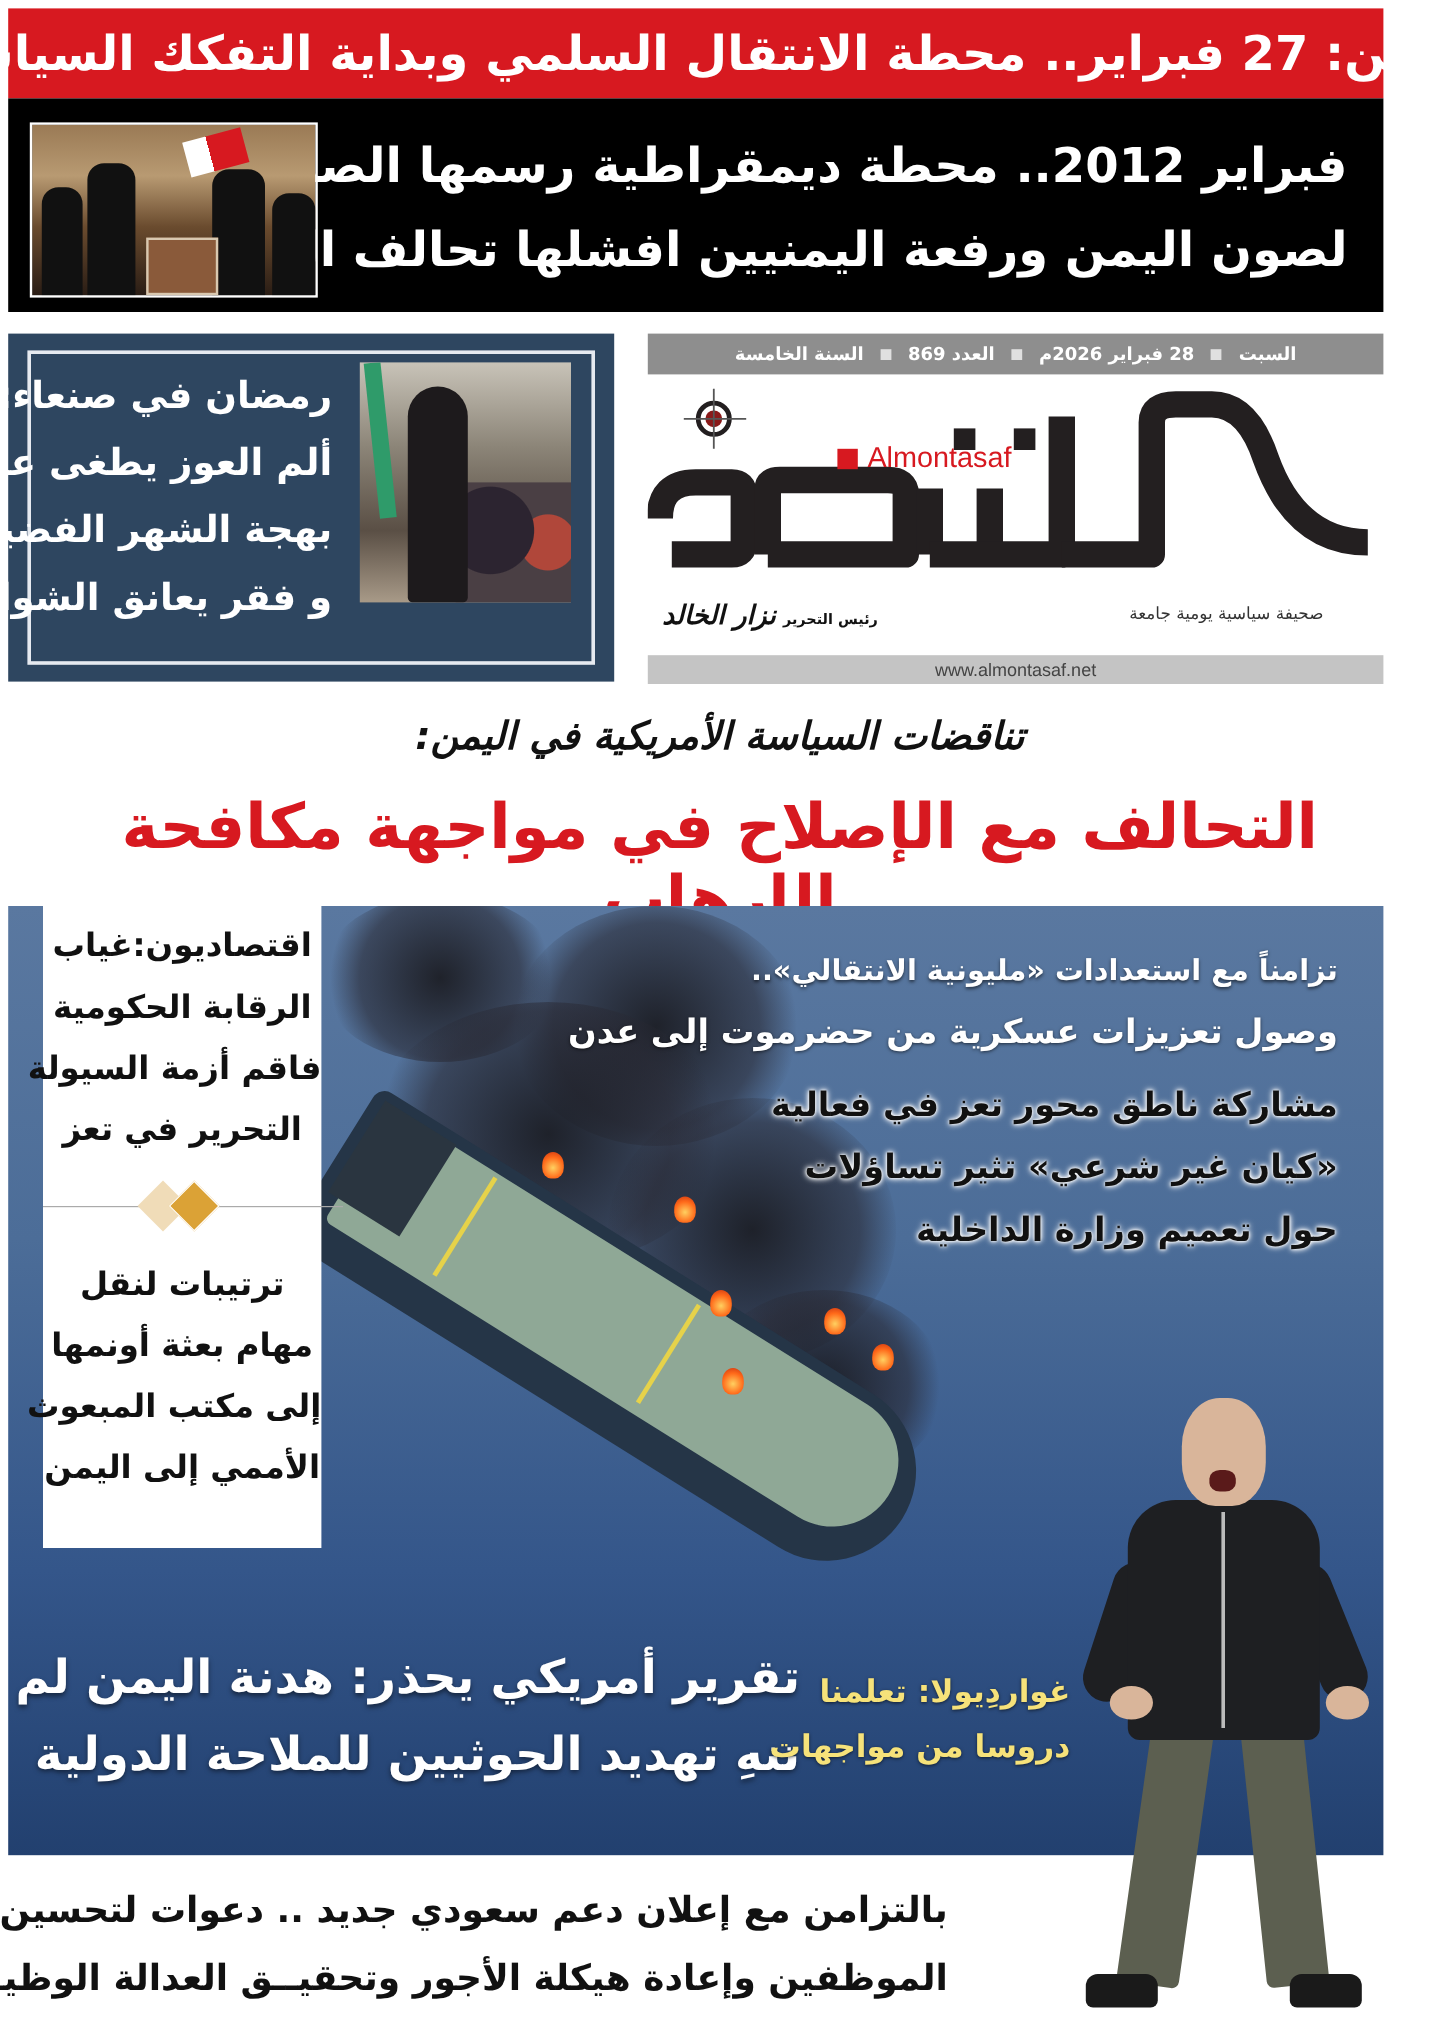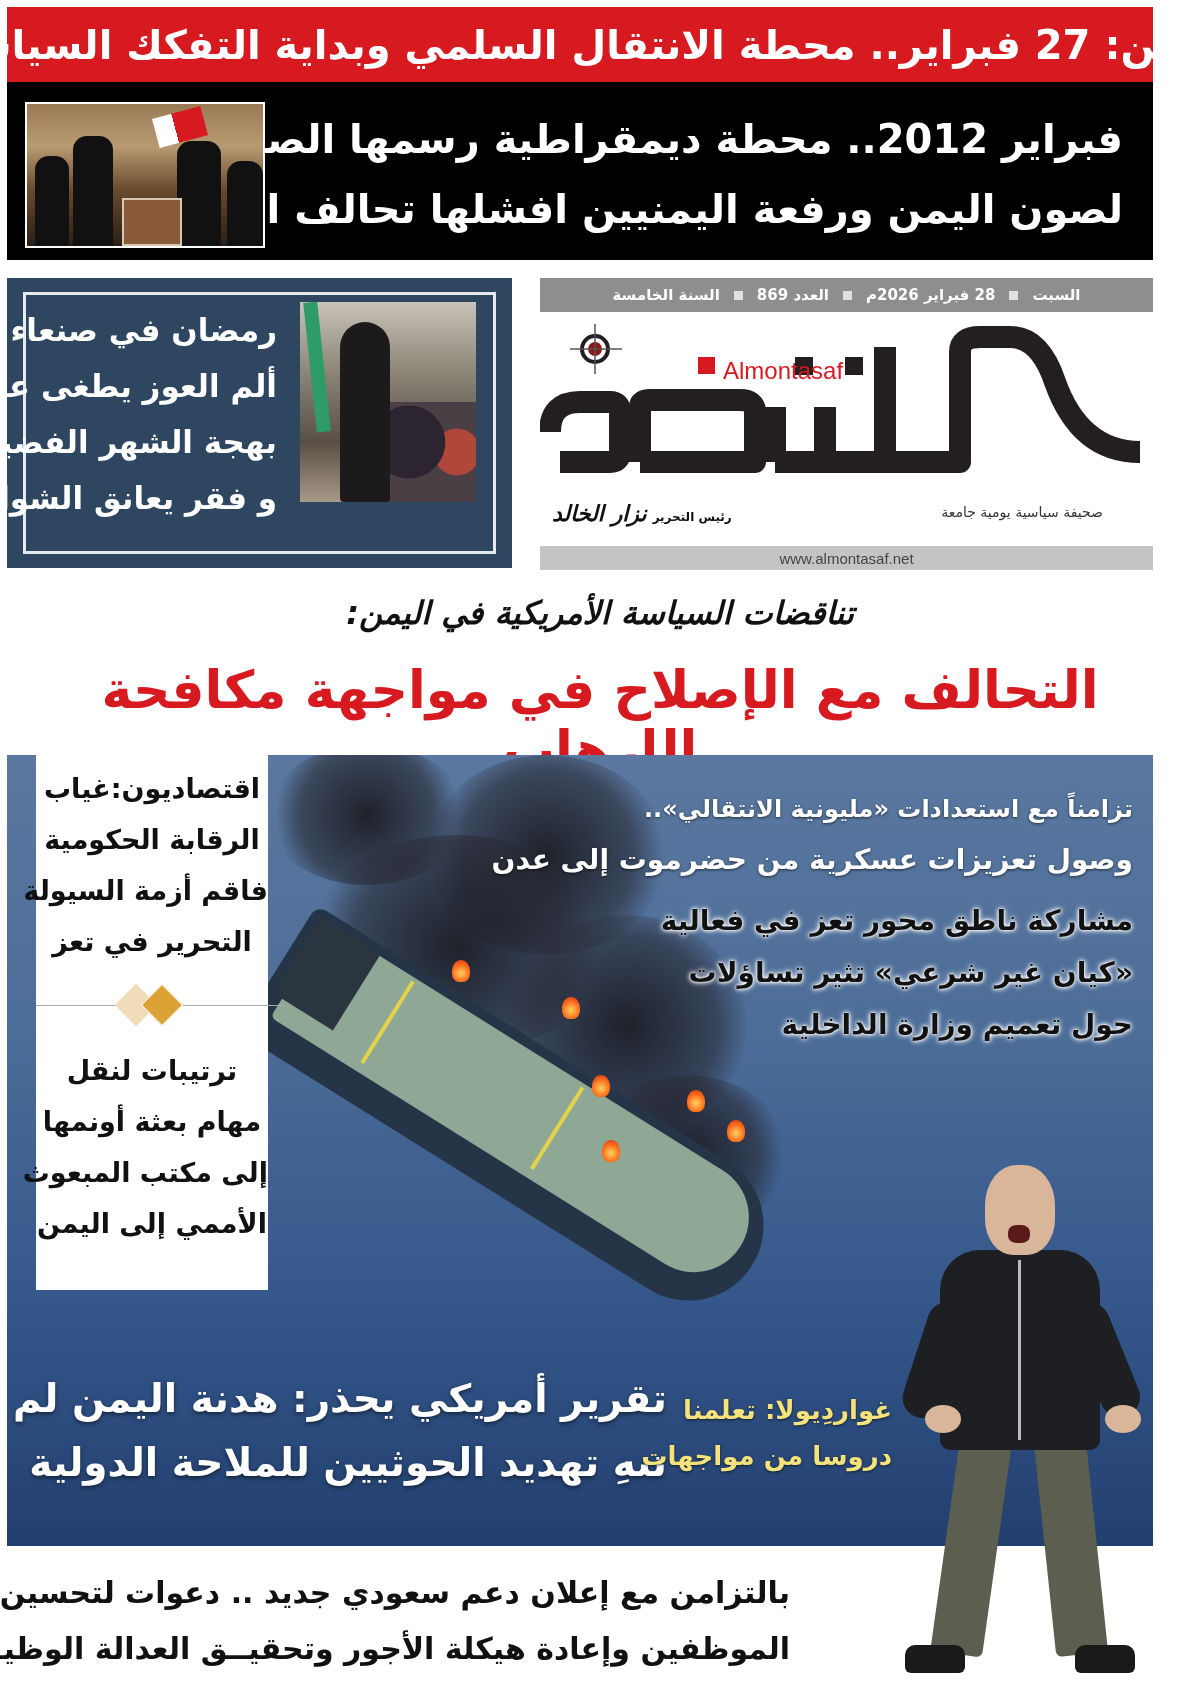--- a/index.html
+++ b/index.html
@@ -32,21 +32,21 @@
   .ramadan .pic .crowd { position: absolute; left: 80px; bottom: 0; width: 96px; height: 100px; background: radial-gradient(circle at 30% 40%, #2c2430 0, #2c2430 40%, transparent 41%), radial-gradient(circle at 80% 50%, #b0473a 0, #b0473a 25%, transparent 26%), #4a3f44; }
   .ramadan .text { position: absolute; right: 235px; top: 24px; width: 240px; text-align: center; }
   .ramadan .text div { color: #fff; font-weight: bold; font-size: 31px; line-height: 56px; white-space: nowrap; }
 
   
   .datebar { left: 540px; top: 278px; width: 613px; height: 34px; background: #8e8e8e; display: flex; align-items: center; justify-content: center; gap: 14px; }
   .datebar span { color: #fff; font-weight: bold; font-size: 15px; white-space: nowrap; }
   .datebar .sq { width: 9px; height: 9px; background: #e0e0e0; display: inline-block; }
   .logo-area { left: 540px; top: 312px; width: 613px; height: 230px; }
   .logo-svg { position: absolute; left: 0; top: 0; }
-  .brand-latin { position: absolute; left: 158px; top: 45px; display: flex; align-items: flex-start; gap: 8px; direction: ltr; }
+  .brand-latin { position: absolute; left: 158px; top: 56px; display: flex; align-items: center; gap: 8px; direction: ltr; }
   .brand-latin .sq { width: 17px; height: 17px; background: #d71920; }
   .brand-latin span { font-family: "Liberation Sans", sans-serif; font-size: 24px; color: #d71920; }
   .tagline { position: absolute; right: 50px; top: 192px; font-size: 14px; color: #333; white-space: nowrap; }
   .editor { position: absolute; left: 12px; top: 188px; display: flex; align-items: baseline; gap: 6px; direction: rtl; }
   .editor .lbl { font-size: 12px; font-weight: bold; color: #111; }
   .editor .name { font-family: "DejaVu Serif", serif; font-style: italic; font-weight: bold; font-size: 22px; color: #111; }
   .urlbar { left: 540px; top: 546px; width: 613px; height: 24px; background: #c4c4c4; display: flex; align-items: center; justify-content: center; }
   .urlbar span { font-family: "Liberation Sans", sans-serif; font-size: 15px; color: #444; direction: ltr; }
 
   
@@ -69,21 +69,21 @@
   .side-box { position: absolute; left: 29px; top: 0; width: 232px; height: 535px; background: #fff; }
   .side-box .story { text-align: center; }
   .side-box .story div { font-weight: bold; font-size: 27px; color: #111; line-height: 51px; white-space: nowrap; }
   .side-box .s1 { position: absolute; top: 8px; left: 0; right: 0; }
   .side-box .s2 { position: absolute; top: 290px; left: 0; right: 0; }
   .divider { position: absolute; left: 0; right: -18px; top: 250px; height: 1px; background: #aaa; }
   .diamond { position: absolute; width: 30px; height: 30px; transform: rotate(45deg); }
   .d1 { left: 85px; top: 235px; background: #f0dcb8; }
   .d2 { left: 111px; top: 235px; background: #dba236; border: 1px solid #fff; }
 
-  .rt-story { position: absolute; right: 20px; text-align: right; }
+  .rt-story { position: absolute; right: 38px; text-align: right; }
   .rt-story div { color: #fff; font-weight: bold; white-space: nowrap; text-shadow: 0 1px 3px rgba(0,0,0,0.6); }
   .rs1 { top: 30px; }
   .rs1 .a { font-size: 24px; line-height: 48px; }
   .rs1 .b { font-size: 28px; line-height: 54px; }
   .rs2 { top: 120px; margin-top: 20px; }
   .rs2 div { color: #111; text-shadow: 0 0 2px #fff, 0 0 4px #fff, 0 0 6px #fff; font-size: 28px; line-height: 52px; }
 
   .warn { position: absolute; left: 60px; top: 612px; text-align: right; width: 600px; }
   .warn div { color: #fff; font-weight: bold; font-size: 39px; line-height: 64px; white-space: nowrap; text-shadow: 0 2px 4px rgba(0,0,0,0.5); }
   .pep-text { position: absolute; left: 685px; top: 632px; width: 200px; text-align: center; }

